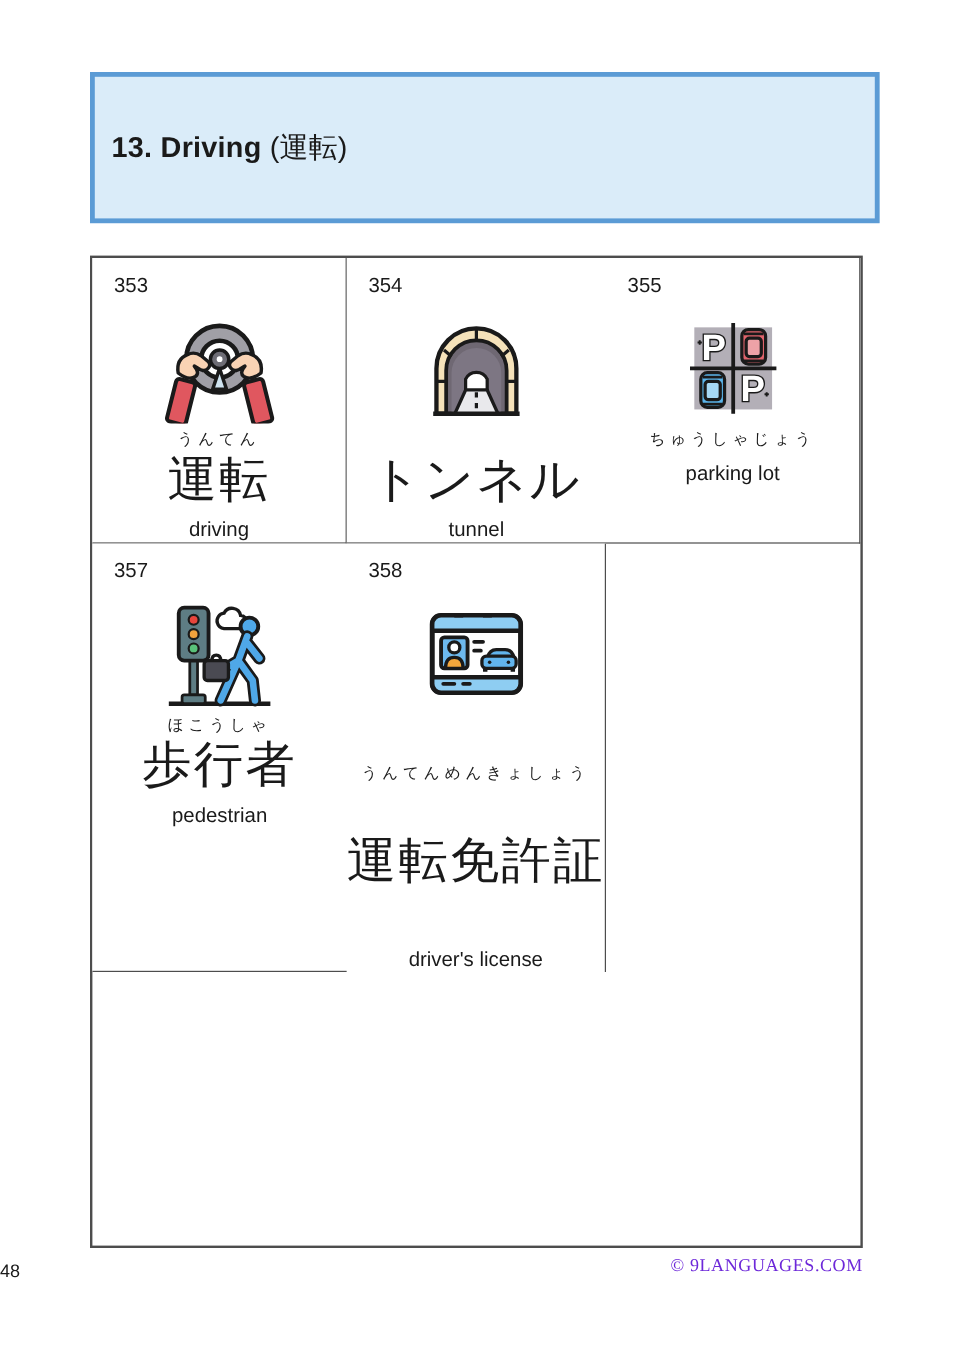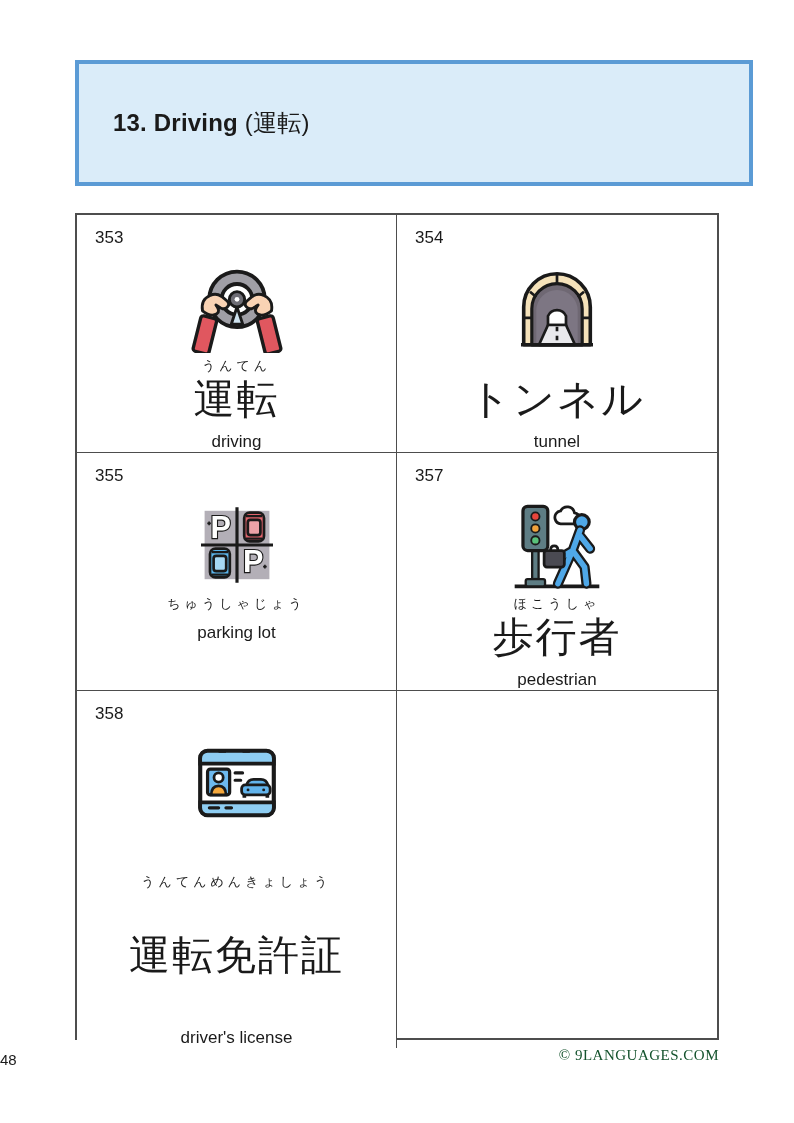--- a/index.html
+++ b/index.html
@@ -5,48 +5,48 @@
   html,body{margin:0;padding:0;}
   body{
     width:794px;height:1123px;position:relative;background:#ffffff;
     font-family:"Liberation Sans","DejaVu Sans",sans-serif;color:#1a1a1a;
     overflow:hidden;
   }
   
   .header-box{
     position:absolute;left:75px;top:60px;width:636px;height:118px;
     background:#daecf9;border:4px solid #5b9bd5;
-    display:flex;align-items:center;padding-left:34px;box-sizing:content-box;
+    display:flex;align-items:center;padding-left:14px;box-sizing:content-box;
   }
   .header-title{font-size:24px;letter-spacing:0.2px;}
   .header-title .bold{font-weight:bold;}
   .header-title .normal{font-weight:normal;}
   
   .cards-grid{
     position:absolute;left:75px;top:213px;width:644px;height:827px;
-    display:grid;grid-template-columns:1fr 1fr;grid-template-rows:1fr 1fr 1fr;
+    display:grid;grid-template-columns:1fr 1fr 1fr;grid-template-rows:1fr 1fr 1fr;
     border:2px solid #4d4d4d;box-sizing:border-box;
   }
   .card{
     position:relative;display:flex;flex-direction:column;align-items:center;
     border-right:1.5px solid #4d4d4d;border-bottom:1.5px solid #4d4d4d;
     box-sizing:border-box;background:#fff;
   }
   .card:nth-child(2n){border-right:none;}
   .card:nth-child(n+5){border-bottom:none;gap:40px;}
   .card-number{position:absolute;top:13px;left:18px;font-size:17px;}
   .icon-wrap{margin-top:44px;height:96px;display:flex;align-items:center;justify-content:center;}
   .icon-wrap svg{display:block;}
   .furigana{height:19px;margin-top:2px;font-size:13px;letter-spacing:4px;white-space:nowrap;}
   .word{font-size:41px;line-height:1.15;letter-spacing:2px;white-space:nowrap;}
   .english{margin-top:9px;font-size:17px;}
   
   .page-number{position:absolute;left:0;top:1051px;width:100%;text-align:left;font-size:15px;}
   .copyright{
-    position:absolute;right:75px;top:1047px;font-size:15px;color:#14532d;
+    position:absolute;right:75px;top:1047px;font-size:15px;color:#6d28d9;
     font-family:"Liberation Serif","DejaVu Serif",serif;letter-spacing:0.5px;text-align:right;
   }
 </style>
 </head>
 <body>
 
 <div class="header-box">
   <div class="header-title">
     <span class="bold">13. Driving</span>
     <span class="normal"> <span>(運転)</span></span>

